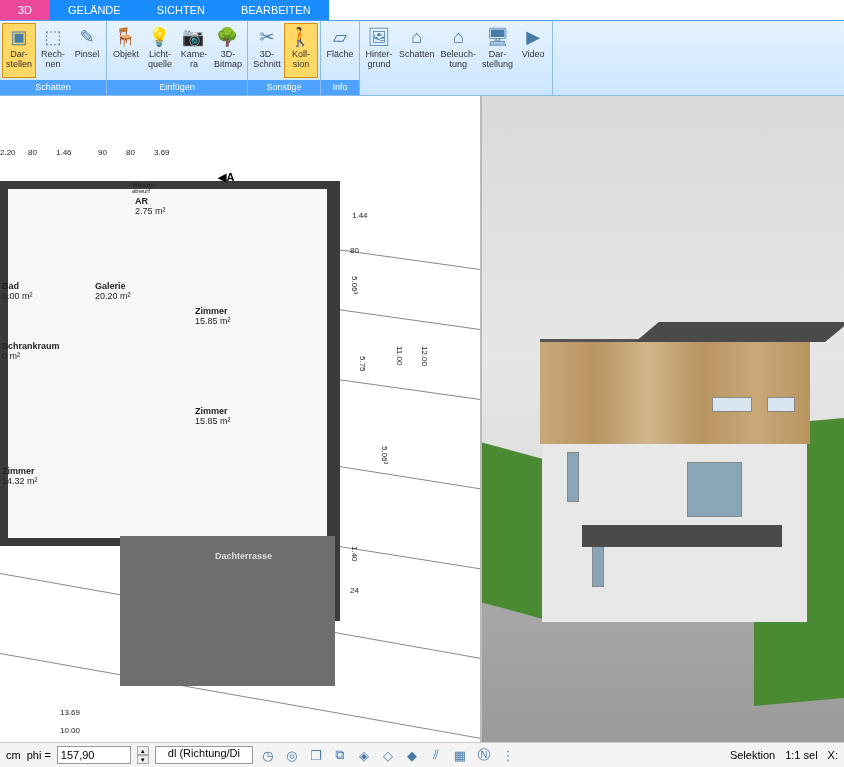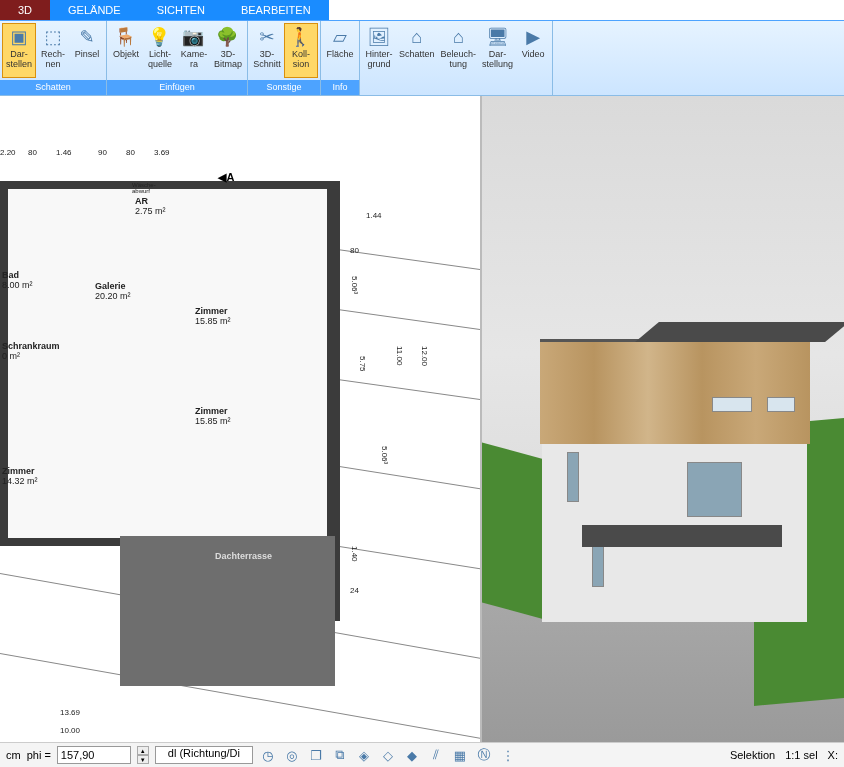--- a/index.html
+++ b/index.html
@@ -1,21 +1,21 @@
 <!DOCTYPE html>
 <html><head>
 <meta charset="utf-8">
 <style>
 * { margin: 0; padding: 0; box-sizing: border-box; font-family: "Segoe UI", Tahoma, sans-serif; }
 body { width: 844px; height: 767px; background: #fff; overflow: hidden; display: flex; flex-direction: column; }
 
 
 .tabstrip { height: 21px; background: #fff; display: flex; border-bottom: 1px solid #4da3ff; }
 .tab { padding: 2px 18px; font-size: 11px; color: #fff; background: #1a8cff; display: flex; align-items: center; cursor: pointer; }
-.tab.active { background: #7f1d1d; }
+.tab.active { background: #ec4899; }
 
 
 .ribbon { height: 75px; background: linear-gradient(#e6f3ff, #cce5ff); display: flex; border-bottom: 1px solid #8abce6; }
 .ribbon-group { display: flex; flex-direction: column; border-right: 1px solid #8abce6; }
 .ribbon-buttons { display: flex; flex: 1; padding: 2px; }
 .ribbon-btn { display: flex; flex-direction: column; align-items: center; justify-content: flex-start; padding: 1px 2px; min-width: 34px; cursor: pointer; border: 1px solid transparent; }
 .ribbon-btn.selected { background: #ffd866; border-color: #d9900d; }
 .ribbon-btn .ico { width: 24px; height: 24px; display: flex; align-items: center; justify-content: center; font-size: 18px; color: #4a7aa8; }
 .ribbon-btn .lbl { font-size: 9px; line-height: 10px; text-align: center; color: #333; white-space: pre; }
 .ribbon-group-label { height: 15px; background: #4da3ff; color: #fff; font-size: 9px; text-align: center; line-height: 15px; }
@@ -187,40 +187,40 @@
       <div style="position:absolute;left:0;top:52px;width:380px;height:18px;display:flex;font-size:8px;">
         <span class="dim-label" style="position:static;flex:0 0 28px">2.20</span>
         <span class="dim-label" style="position:static;flex:0 0 28px">80</span>
         <span class="dim-label" style="position:static;flex:0 0 42px">1.46</span>
         <span class="dim-label" style="position:static;flex:0 0 28px">90</span>
         <span class="dim-label" style="position:static;flex:0 0 28px">80</span>
         <span class="dim-label" style="position:static;flex:1">3.69</span>
       </div>
 
       <div style="position:absolute;left:350px;top:90px;width:120px;">
-        <span class="dim-label" style="left:16px;top:25px">1.44</span>
+        <span class="dim-label" style="left:2px;top:25px">1.44</span>
         <span class="dim-label" style="left:0;top:60px">80</span>
         <span class="dim-label" style="left:30;top:90px;writing-mode:vertical-rl">5.06³</span>
         <span class="dim-label" style="left:8px;top:170px;writing-mode:vertical-rl">5.75</span>
         <span class="dim-label" style="left:45px;top:160px;writing-mode:vertical-rl">11.00</span>
         <span class="dim-label" style="left:70px;top:160px;writing-mode:vertical-rl">12.00</span>
         <span class="dim-label" style="left:30px;top:260px;writing-mode:vertical-rl">5.06³</span>
         <span class="dim-label" style="left:0;top:360px;writing-mode:vertical-rl">1.40</span>
         <span class="dim-label" style="left:0;top:400px">24</span>
       </div>
 
       <span class="dim-label" style="left:60px;top:612px">13.69</span>
       <span class="dim-label" style="left:60px;top:630px">10.00</span>
 
       <div style="position:absolute;left:218px;top:75px;font-size:11px;font-weight:bold">◀<span>A</span></div>
 
       <div class="room-label" style="left:135px;top:100px"><b>AR</b><br><span>2.75 m²</span></div>
       <div class="room-label" style="left:132px;top:86px;font-size:6px">Wäsche-
 abwurf</div>
-      <div class="room-label" style="left:2px;top:174px"><b>Bad</b><br><span>8.00 m²</span></div>
+      <div class="room-label" style="left:2px;top:185px"><b>Bad</b><br><span>8.00 m²</span></div>
       <div class="room-label" style="left:95px;top:185px"><b>Galerie</b><br><span>20.20 m²</span></div>
       <div class="room-label" style="left:195px;top:210px"><b>Zimmer</b><br><span>15.85 m²</span></div>
       <div class="room-label" style="left:2px;top:245px"><b>Schrankraum</b><br><span>0 m²</span></div>
       <div class="room-label" style="left:195px;top:310px"><b>Zimmer</b><br><span>15.85 m²</span></div>
       <div class="room-label" style="left:2px;top:370px"><b>Zimmer</b><br><span>14.32 m²</span></div>
       <div class="room-label" style="left:215px;top:455px;color:#ddd"><b>Dachterrasse</b></div>
     </div>
   </div>
 
   <div class="pane right">

